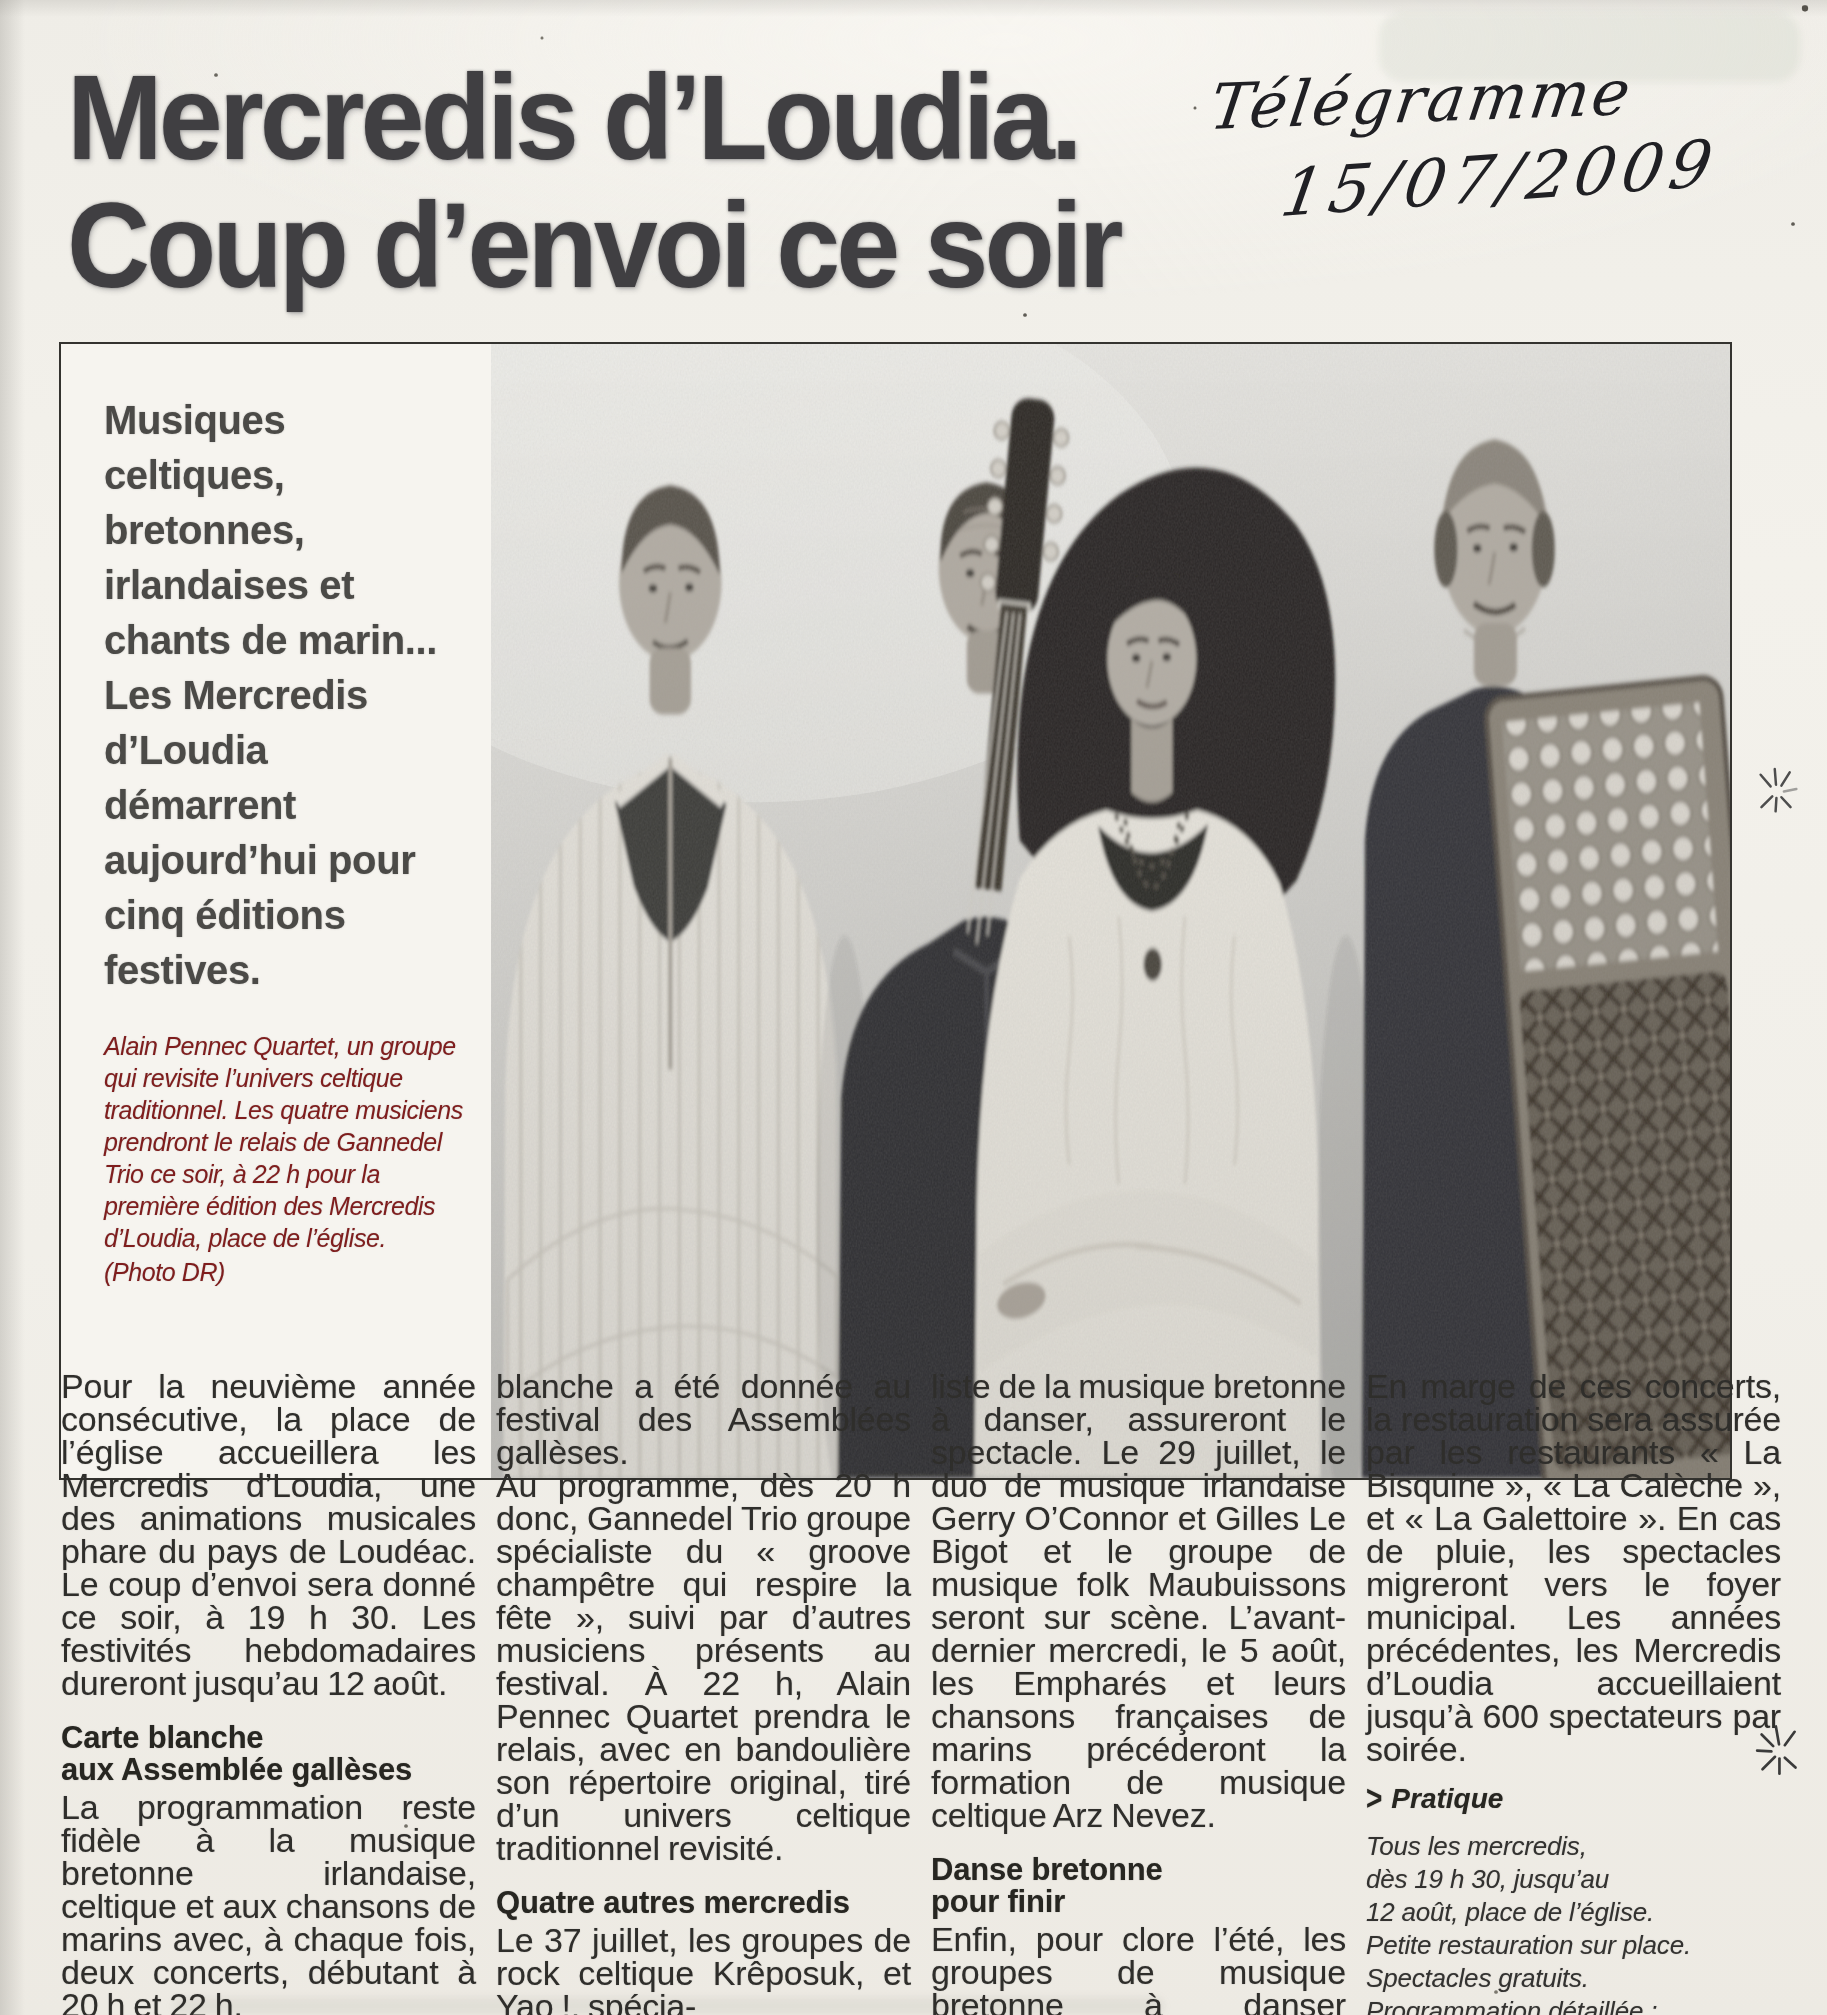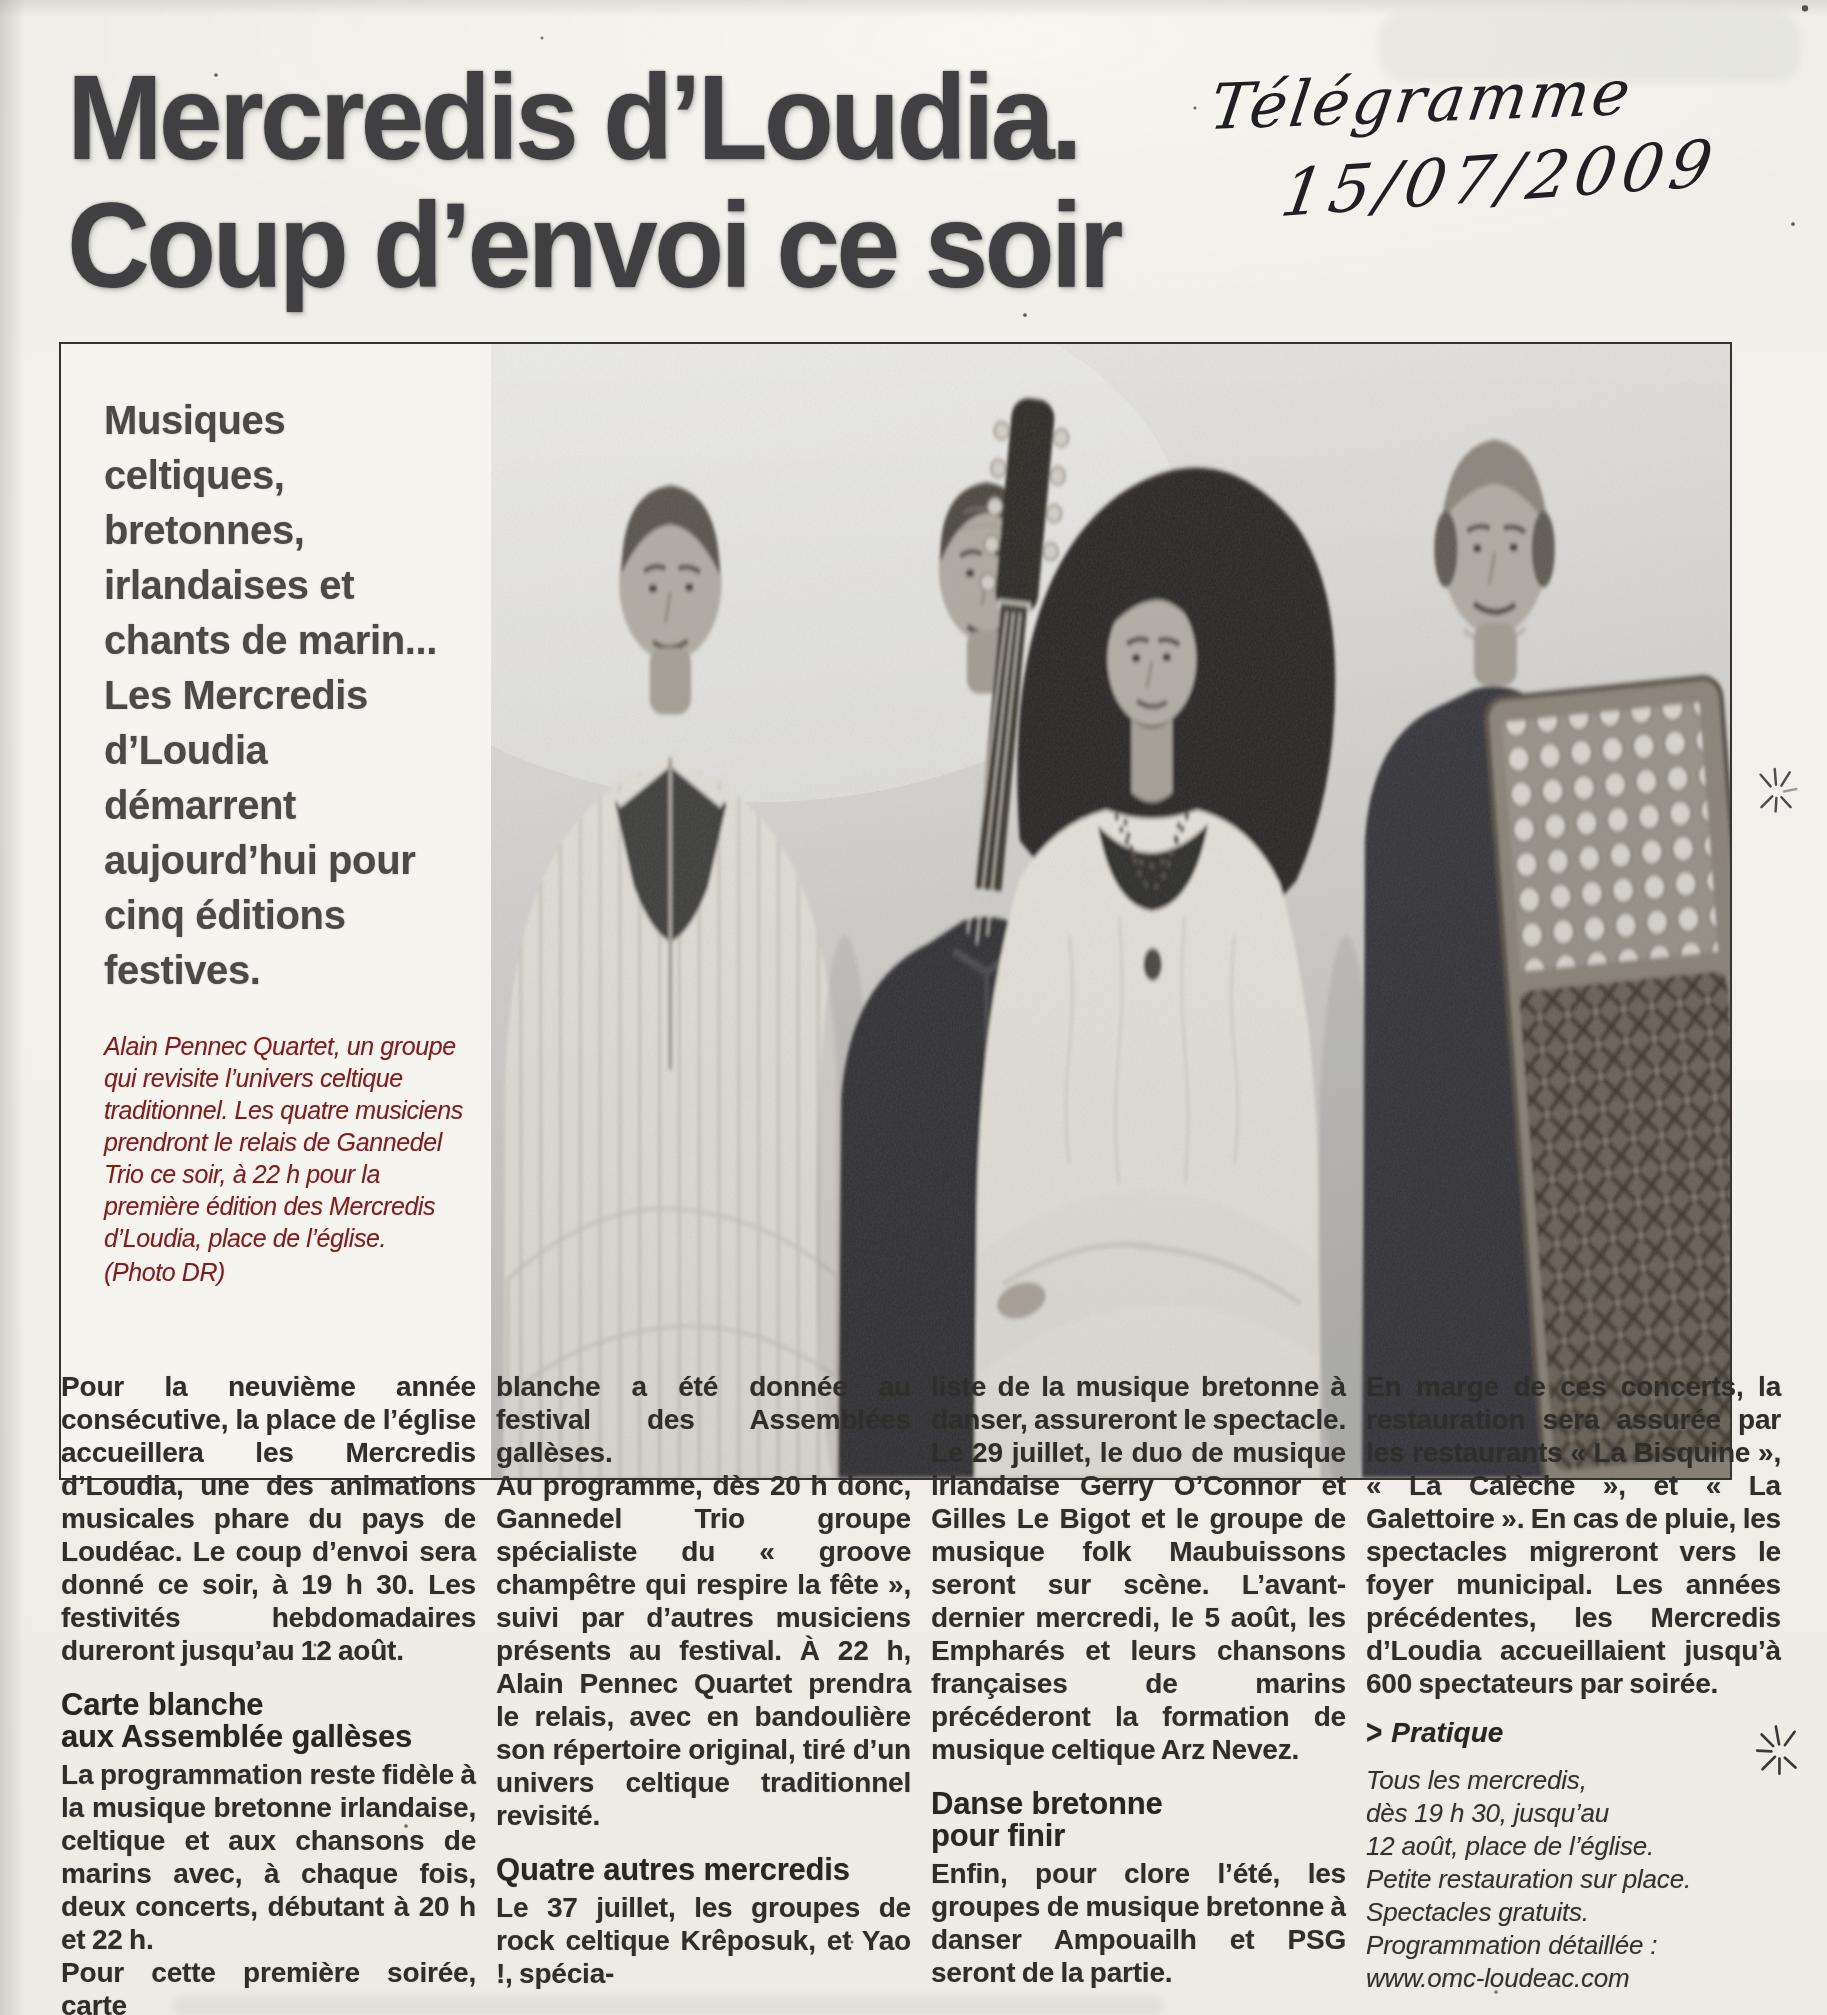--- a/index.html
+++ b/index.html
@@ -45,22 +45,22 @@
   .photo-wrap{
     position:absolute;left:430px;top:0;right:0;bottom:0;overflow:hidden;background:#d6d5d1;
   }
   
   .columns{
     position:absolute;left:61px;top:1370px;width:1720px;
     display:flex;gap:20px;
   }
   .col{flex:1 1 0;min-width:0;}
   .col p{
-    margin:0;font-size:28px;line-height:33px;letter-spacing:-0.2px;word-spacing:-1.2px;
-    text-align:justify;color:#2f2e2b;text-shadow:0 0 1.2px rgba(60,60,60,.32);font-weight:bold;
+    margin:0;font-size:34px;line-height:33px;letter-spacing:-0.2px;word-spacing:-1.2px;
+    text-align:justify;color:#2f2e2b;text-shadow:0 0 1.2px rgba(60,60,60,.32);
   }
   .subhead{
     margin:21.5px 0 5px 0;font-weight:700;font-size:31px;line-height:32px;
     color:#272621;letter-spacing:-0.2px;text-shadow:0 0 1.2px rgba(40,40,40,.35);
   }
   .pratique{margin-top:17.3px;}
   .pratique-head{
     display:flex;align-items:baseline;gap:9px;
     font-weight:700;font-style:italic;font-size:28px;color:#272621;
     text-shadow:0 0 1.2px rgba(40,40,40,.35);

